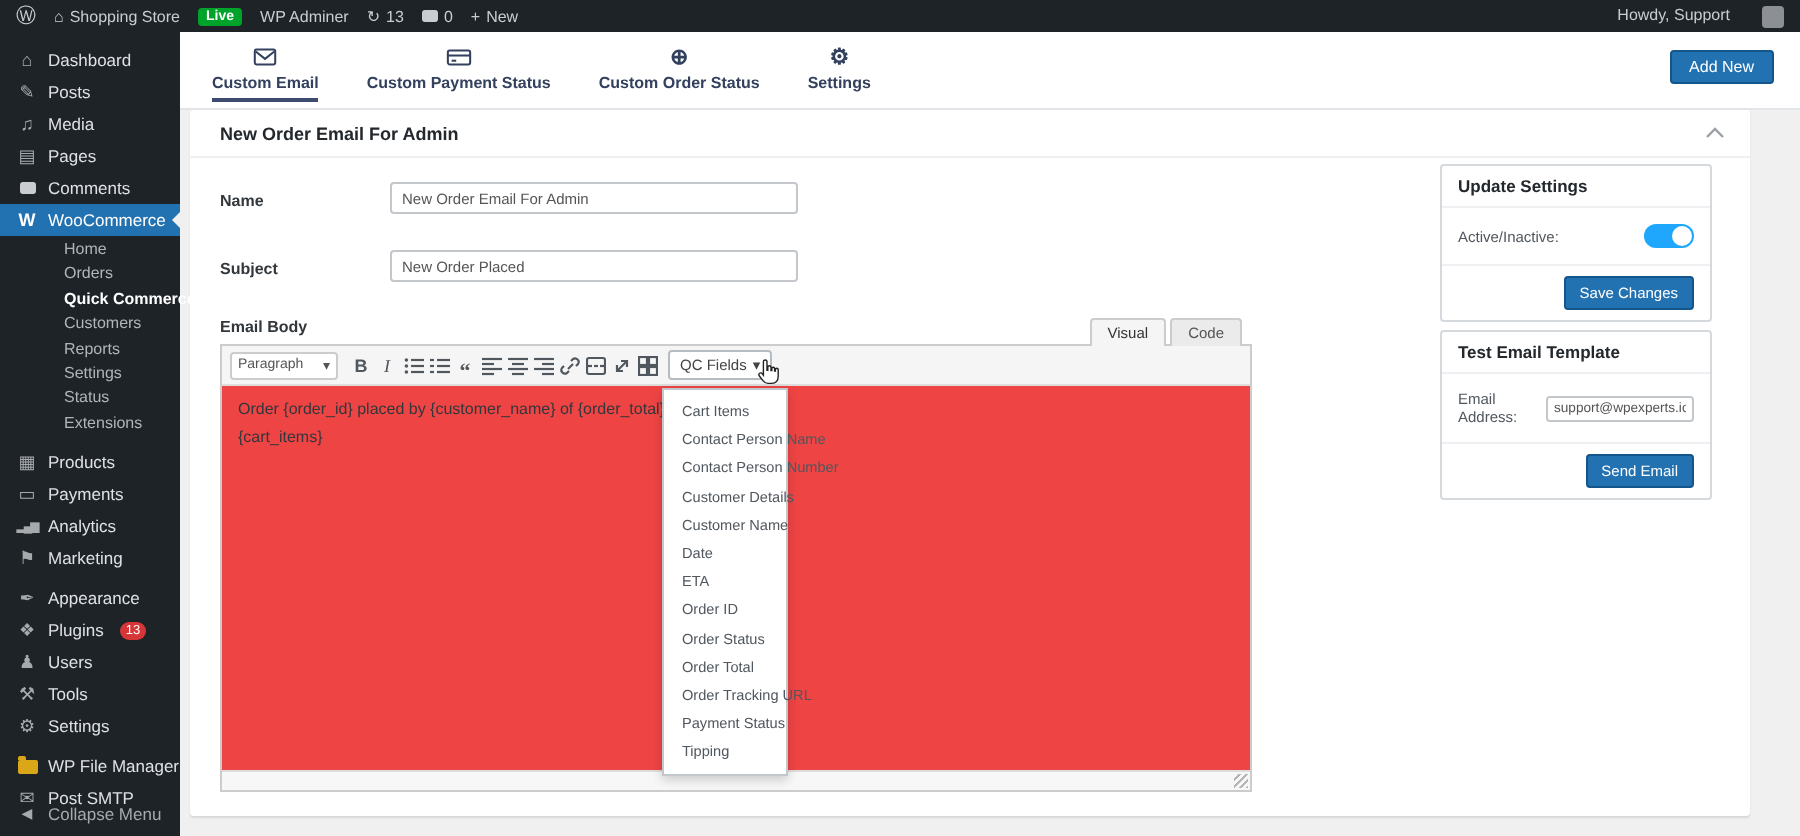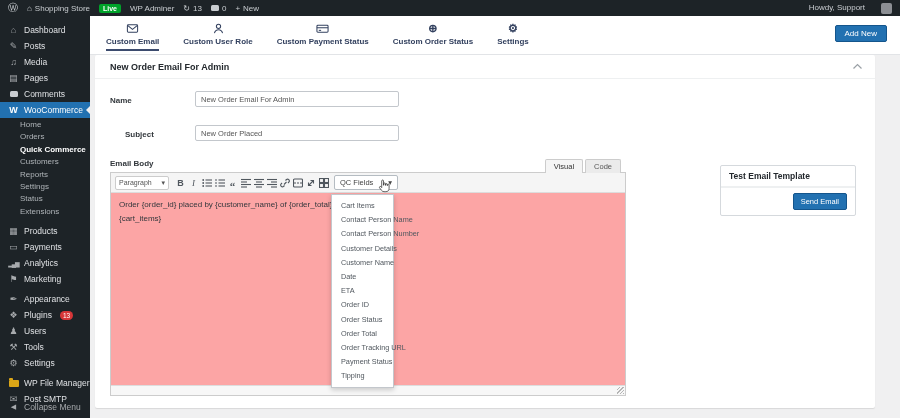--- a/index.html
+++ b/index.html
@@ -22,21 +22,21 @@
   #sidebar{position:absolute;left:0;top:16px;width:90px;height:402px;background:#1d2327;
            color:#dfe1e4;font-size:8.5px;padding-top:6px;z-index:40}
   .s-item{display:flex;align-items:center;gap:5px;height:16px;padding-left:8px;cursor:pointer;white-space:nowrap}
   .mi{width:11px;display:inline-flex;justify-content:center;color:#a7aaad;font-size:9px;flex:none}
   .mi.bars{font-size:6px;letter-spacing:-1px}
   .s-item.active{background:#2271b1;color:#fff;position:relative}
   .s-item.active .mi{color:#fff}
   .notch{position:absolute;right:0;top:50%;transform:translateY(-50%);
          border:4px solid transparent;border-right-color:#f0f0f1;border-left:0}
   .sub{padding:1px 0}
-  .sub-item{height:12.4px;line-height:12.4px;padding-left:20px;font-size:8px;color:#b0b5b9;cursor:pointer;white-space:nowrap}
+  .sub-item{height:12.4px;line-height:12.4px;padding-left:32px;font-size:8px;color:#b0b5b9;cursor:pointer;white-space:nowrap}
   .sub-item.current{color:#fff;font-weight:bold}
   .pbadge{background:#d63638;color:#fff;border-radius:5px;font-size:6.5px;padding:0 3px;height:9px;line-height:9px;margin-left:3px}
   .folder{width:10px;height:7px;background:#dba617;border-radius:1px;position:relative;flex:none;margin-left:1px}
   .folder::before{content:"";position:absolute;left:0;top:-2px;width:4px;height:2px;background:#dba617;border-radius:1px 1px 0 0}
   .sep{height:4px}
   #collapse{position:absolute;bottom:3px;left:0;right:0}
 
   
   #tabsbar{position:absolute;left:90px;top:16px;width:810px;height:39px;background:#fff;
            border-bottom:1px solid #e2e4e7;display:flex;align-items:flex-start;
@@ -53,34 +53,34 @@
   
   #card{position:absolute;left:95px;top:55px;width:780px;height:353px;background:#fff;
         border-radius:2px;box-shadow:0 1px 1px rgba(0,0,0,.1)}
   .card-header{height:24px;display:flex;align-items:center;justify-content:space-between;
                padding:0 12px 0 15px;border-bottom:1px solid #eef0f1;font-weight:bold;font-size:9px;color:#23282d}
   .lbl{position:absolute;font-size:8px;font-weight:bold;color:#32373c}
   .txt{position:absolute;border:1px solid #c3c7cc;border-radius:2px;font-size:7.5px;
        padding:0 5px;color:#555;font-family:inherit;background:#fff}
 
   
-  #editor{position:absolute;left:15px;top:117px;width:516px;border:1px solid #ccc;background:#fca5a5}
+  #editor{position:absolute;left:15px;top:117px;width:516px;border:1px solid #ccc;background:#ef4444}
   #etabs{position:absolute;top:-14px;right:4px;display:flex;gap:2px}
   .etab{font-size:7.5px;padding:2px 8px;border:1px solid #ccc;border-bottom:none;background:#ebebeb;
         color:#555;border-radius:2px 2px 0 0;cursor:pointer}
   .etab.active{background:#f5f5f5;color:#333}
   .toolbar{height:20px;background:#f5f5f5;border-bottom:1px solid #ddd;display:flex;align-items:center;padding:0 4px}
   .pselect{display:flex;align-items:center;justify-content:space-between;width:54px;height:14px;
            border:1px solid #ccc;background:#fff;font-size:7px;color:#555;padding:0 3px;border-radius:2px;margin-right:5px;cursor:pointer}
   .tbtn{width:13px;height:15px;display:flex;align-items:center;justify-content:center;color:#50575e;cursor:pointer}
   .tbtn svg{width:10px;height:10px;stroke:#50575e;fill:none;stroke-width:1.1}
   .tbold{font-weight:bold;font-size:9px}
   .tital{font-style:italic;font-family:"Liberation Serif",serif;font-size:9px}
   .tquote{font-family:"Liberation Serif",serif;font-weight:bold;font-size:11px;line-height:4px;padding-top:6px}
-  .qcbtn{display:flex;align-items:center;gap:15px;border:1px solid #b5bcc2;background:#fff;font-size:7.5px;
+  .qcbtn{display:flex;align-items:center;gap:3px;border:1px solid #b5bcc2;background:#fff;font-size:7.5px;
          color:#444;padding:2px 5px;border-radius:2px;margin-left:4px;cursor:pointer}
   .content{height:192px;padding:5px 8px;font-size:8px;color:#32373c;line-height:1.8}
   .statusbar{height:10px;border-top:1px solid #ddd;background:#f7f7f7;position:relative}
   .grip{position:absolute;right:1px;bottom:1px;width:7px;height:7px;
         background:repeating-linear-gradient(135deg,transparent 0 1.5px,#b5b5b5 1.5px 2.5px)}
   #qcdrop{position:absolute;left:220px;top:21px;width:63px;background:#fff;border:1px solid #c3c7cc;
           box-shadow:0 2px 5px rgba(0,0,0,.18);padding:4px 0;z-index:20}
   .ditem{height:14.2px;line-height:14.2px;padding-left:9px;font-size:7.3px;color:#50575e;cursor:pointer;white-space:nowrap}
   #cursor{position:absolute;left:283px;top:124px;z-index:30;pointer-events:none}
 
@@ -228,29 +228,20 @@
       <svg viewBox="0 0 14 14">
           <rect x="1.5" y="3" width="11" height="8" rx="1"></rect>
           <path d="M2 4l5 4 5-4"></path>
         </svg>
     </span>
     <span>Custom Email</span>
   </div>
   <div class="tab">
     <span class="tico">
       <svg viewBox="0 0 14 14">
-          <circle cx="7" cy="4.6" r="2.3"></circle>
-          <path d="M2.6 12c.8-2.6 2.4-3.6 4.4-3.6s3.6 1 4.4 3.6"></path>
-        </svg>
-    </span>
-    <span>Custom User Role</span>
-  </div>
-  <div class="tab">
-    <span class="tico">
-      <svg viewBox="0 0 14 14">
           <rect x="1" y="3.5" width="12" height="7.5" rx="1"></rect>
           <line x1="1" y1="6.2" x2="13" y2="6.2"></line>
           <line x1="3" y1="9" x2="5.5" y2="9"></line>
         </svg>
     </span>
     <span>Custom Payment Status</span>
   </div>
   <div class="tab">
     <span class="tico" style="font-size:11px">⊕</span>
     <span>Custom Order Status</span>
@@ -268,21 +259,21 @@
     <span>
       <svg width="11" height="7" viewBox="0 0 11 7">
           <polyline points="1.5,5.5 5.5,1.5 9.5,5.5" fill="none" stroke="#9aa0a6" stroke-width="1.2"></polyline>
         </svg>
     </span>
   </div>
 
   <span class="lbl" style="left:15px;top:41px">Name</span>
   <input class="txt" style="left: 100px; top: 36px; width: 204px; height: 16px;" value="New Order Email For Admin">
 
-  <span class="lbl" style="left:30px;top:75px">Subject</span>
+  <span class="lbl" style="left:15px;top:75px">Subject</span>
   <input class="txt" style="left: 100px; top: 70px; width: 204px; height: 16px;" value="New Order Placed">
 
   <span class="lbl" style="left:15px;top:104px">Email Body</span>
 
   <div id="editor">
     <div id="etabs">
       <span class="etab active">Visual</span>
       <span class="etab">Code</span>
     </div>
     <div class="toolbar">
@@ -396,20 +387,34 @@
       <div class="ditem">Tipping</div>
     </div>
   </div>
 
   <span id="cursor">
     <svg width="13" height="14" viewBox="0 0 13 14">
       <path d="M4.6 1c.5 0 .9.4.9.9v4.3h.4V4.7c0-.4.3-.8.8-.8s.8.4.8.8v1.6h.4v-1c0-.4.3-.7.7-.7s.7.3.7.7v1.2h.4V5.8c0-.4.3-.7.7-.7s.7.3.7.7v3.5c0 2-1.2 3.4-3.2 3.4H6c-1.1 0-1.8-.5-2.5-1.4L1.6 8.9c-.3-.4-.2-1 .2-1.3.4-.3 1-.2 1.3.2l.6.8V1.9c0-.5.4-.9.9-.9z" fill="#fff" stroke="#222" stroke-width=".7"></path>
     </svg>
   </span>
 
+  <div class="spanel" id="panel-update">
+    <div class="sp-head">Update Settings</div>
+    <div class="sp-row">
+      <span>Active/Inactive:</span>
+      <span class="toggle"></span>
+    </div>
+    <div class="sp-foot">
+      <button class="btn-sm">Save Changes</button>
+    </div>
+  </div>
 
   <div class="spanel" id="panel-test">
     <div class="sp-head">Test Email Template</div>
+    <div class="sp-row">
+      <span>Email Address:</span>
+      <input class="email-in" value="support@wpexperts.io" style="">
+    </div>
     <div class="sp-foot">
       <button class="btn-sm">Send Email</button>
     </div>
   </div>
 </div>
 
 </body></html>

